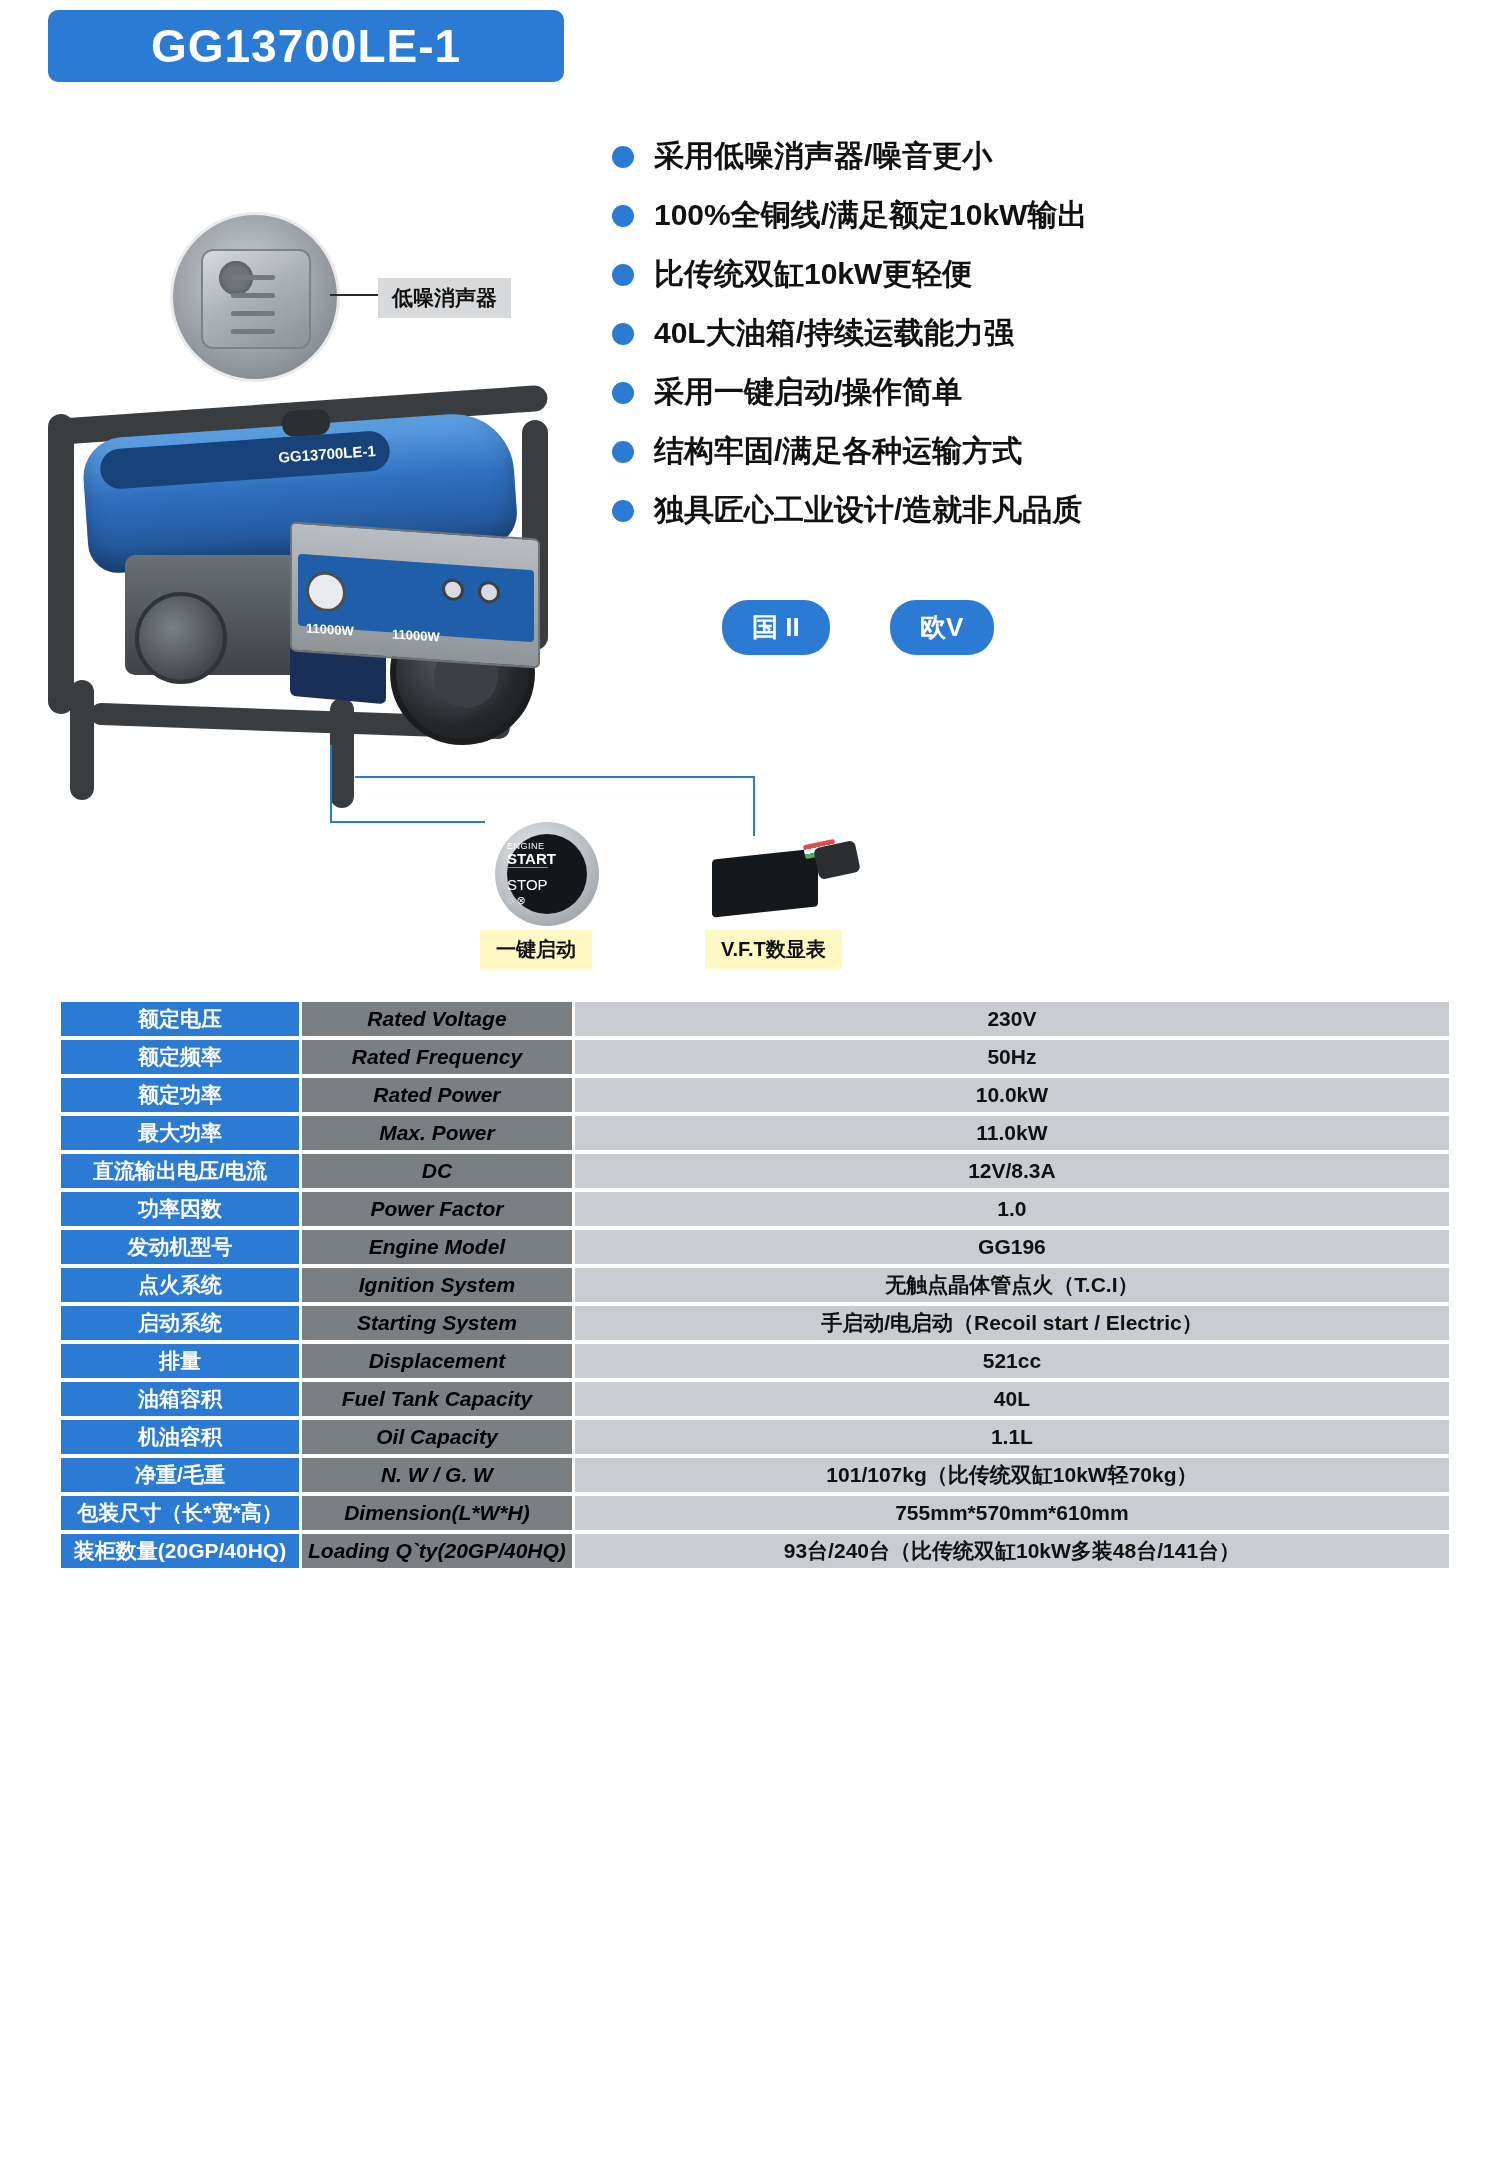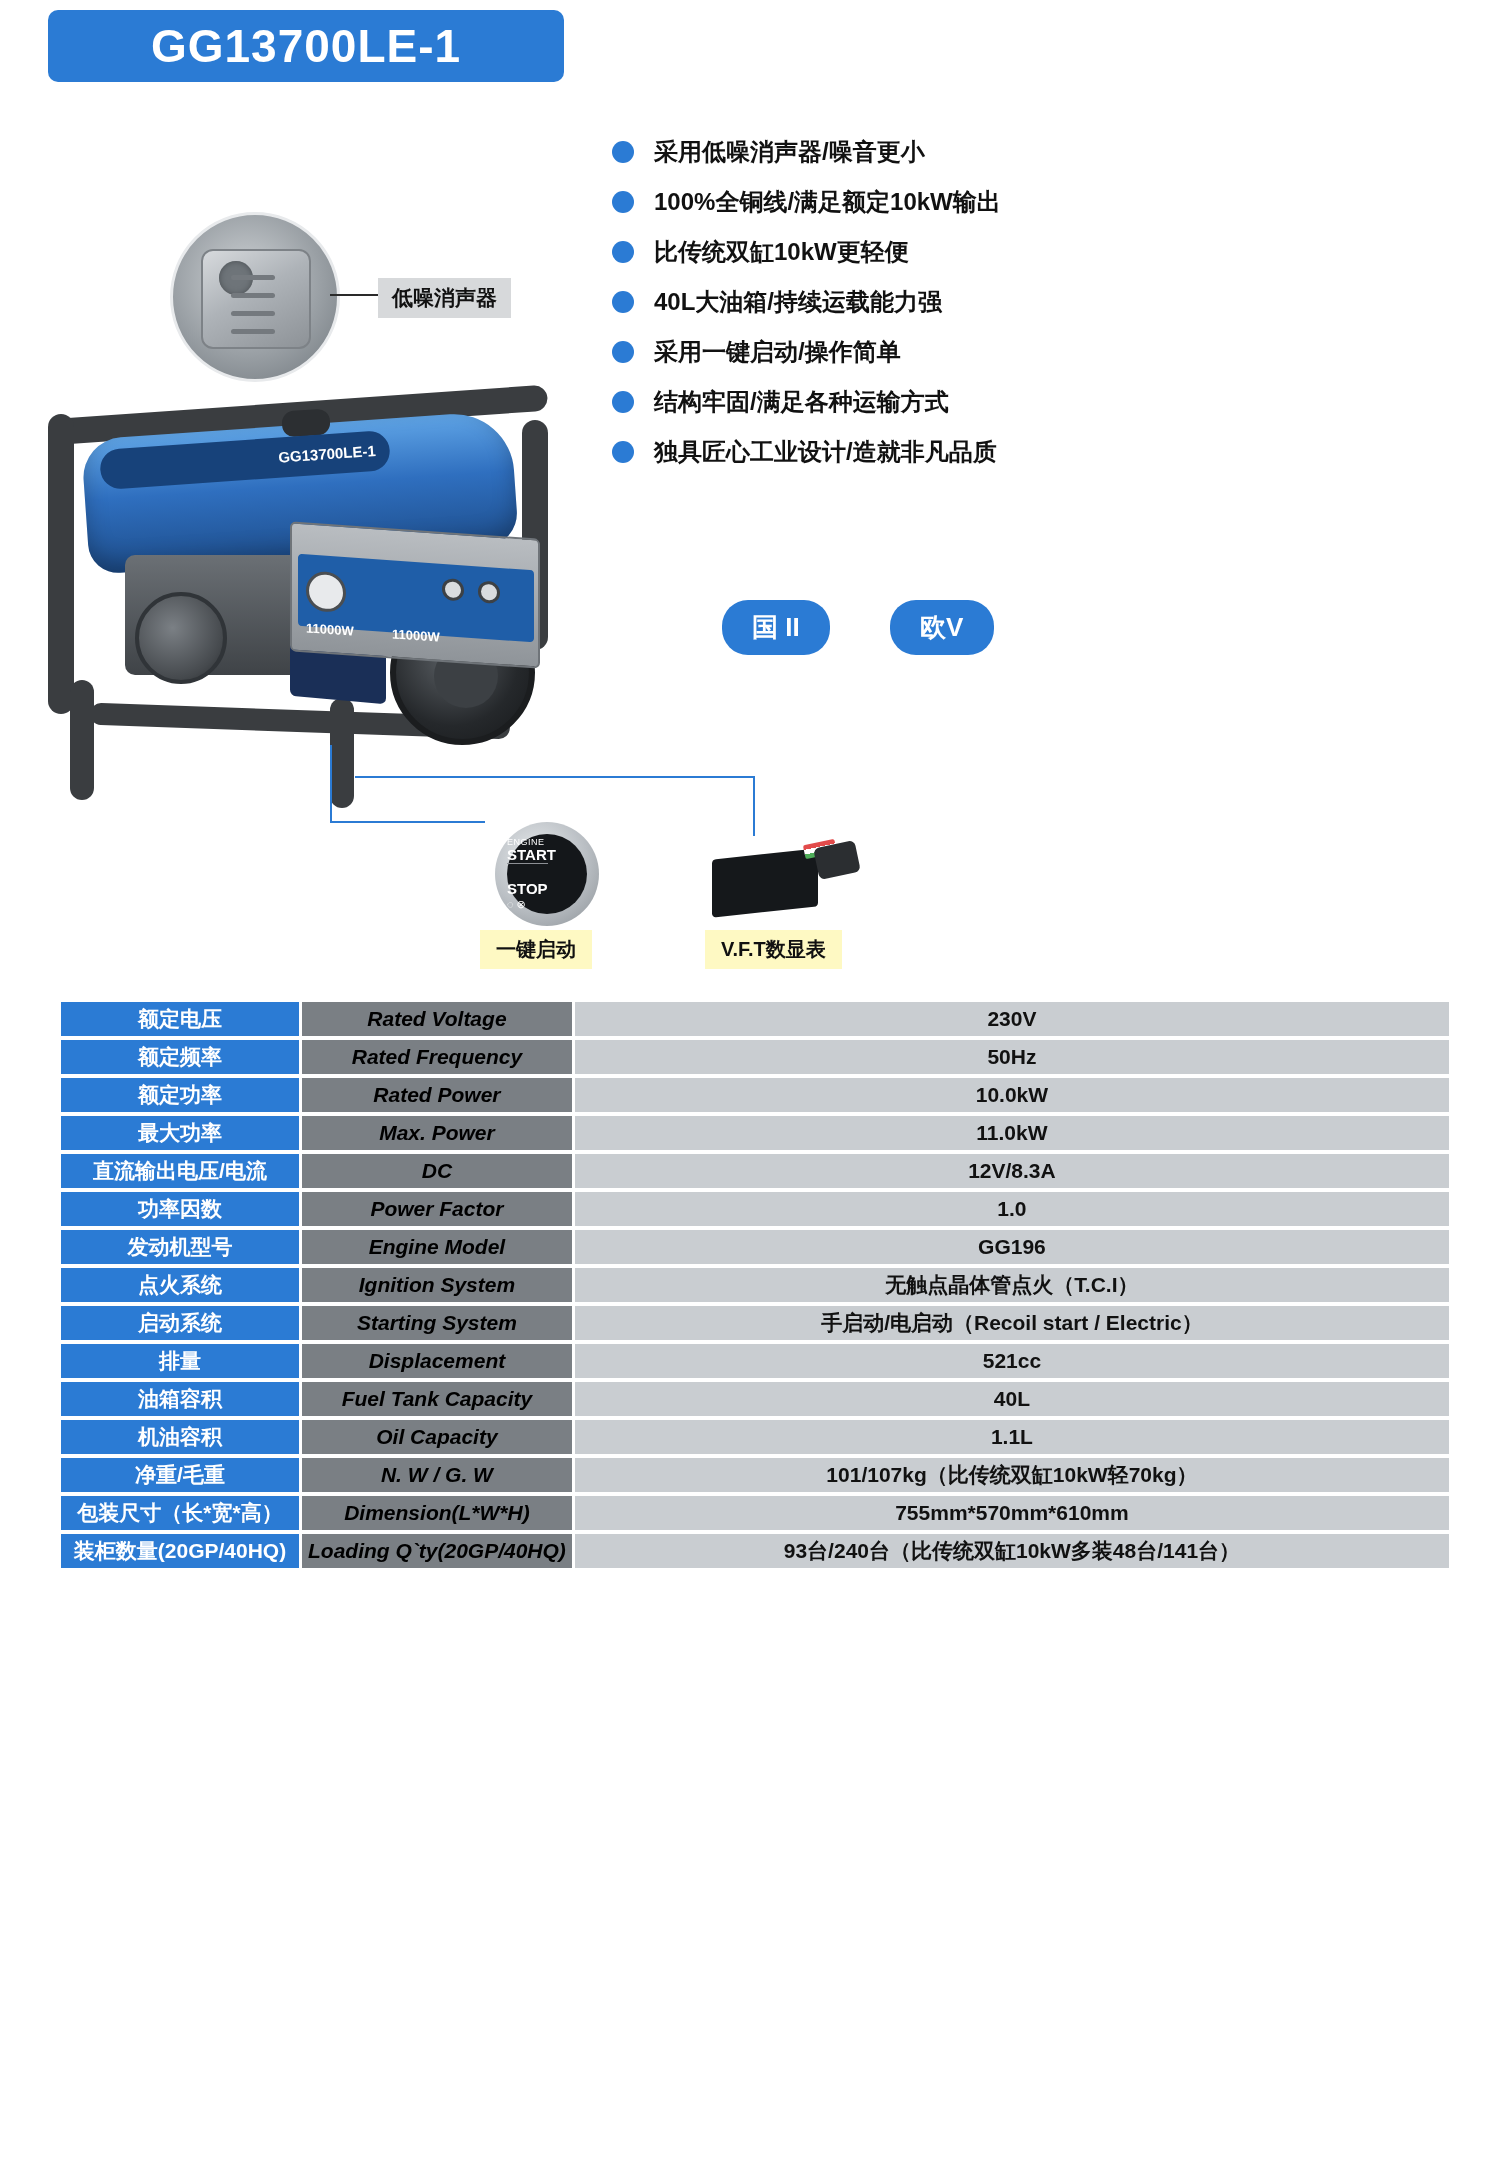--- a/index.html
+++ b/index.html
@@ -41,21 +41,21 @@
     margin-bottom: 18px;
   }
   .bullet {
     width: 22px; height: 22px;
     border-radius: 50%;
     background: #2b7bd4;
     flex: 0 0 auto;
     margin-right: 20px;
   }
   .feature-text {
-    font-size: 24px;
+    font-size: 30px;
     color: #111111;
     font-weight: bold;
     white-space: nowrap;
   }
 
   
   .badges {
     position: absolute;
     left: 722px; top: 600px;
     display: flex;
@@ -272,21 +272,21 @@
     width: 80px; height: 80px;
     border-radius: 50%;
     background: #14171a;
     color: #ffffff;
     display: flex; flex-direction: column;
     align-items: flex-start; justify-content: center;
     line-height: 1.05;
   }
   .start-inner .eng { font-size: 9px; letter-spacing: .5px; }
   .start-inner .st { font-size: 15px; font-weight: bold; }
-  .start-inner .sp { font-size: 15px; font-weight: bold; border-top: 1px solid #8d9095; padding-top: 17px; }
+  .start-inner .sp { font-size: 15px; font-weight: normal; border-top: 1px solid #8d9095; padding-top: 9px; }
   .start-inner .ico { font-size: 11px; margin-top: 2px; }
 
   .vft {
     position: absolute;
     left: 712px; top: 838px;
     width: 150px; height: 76px;
   }
   .vft-body {
     position: absolute;
     left: 0; top: 16px;

